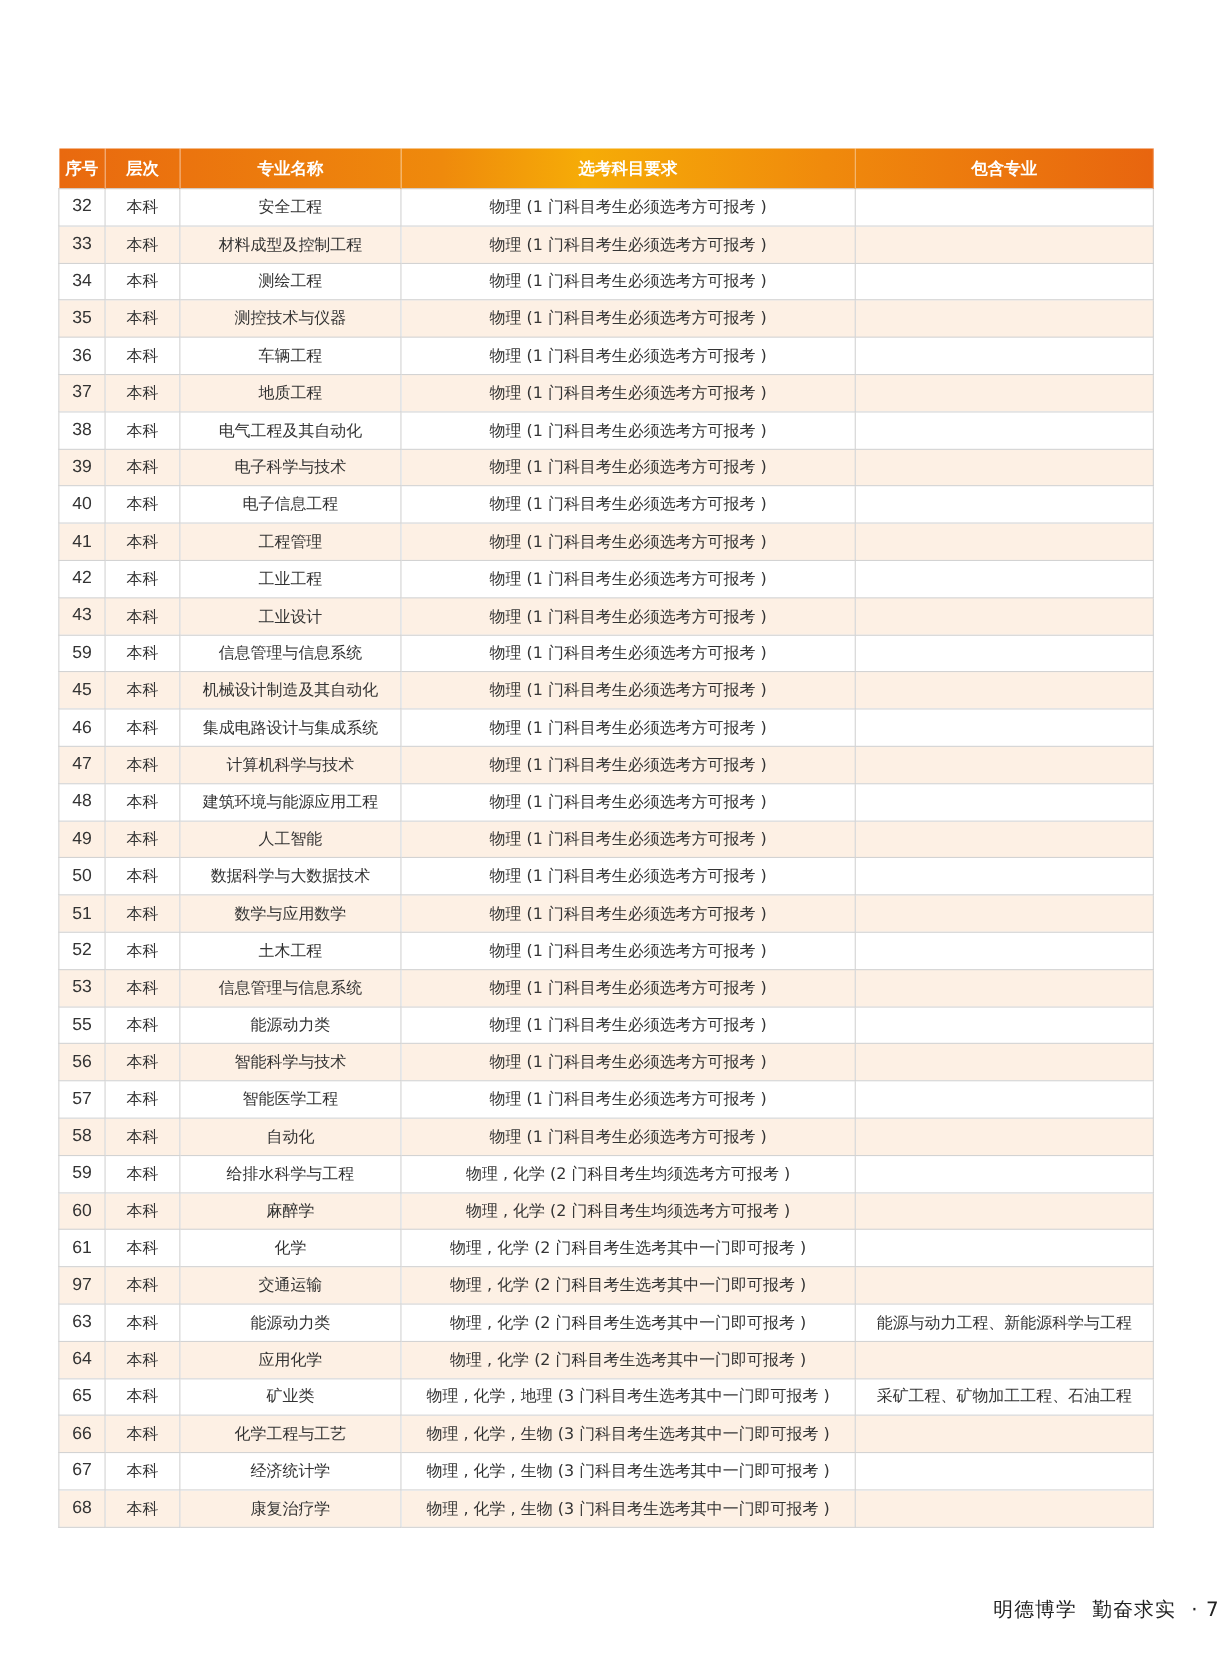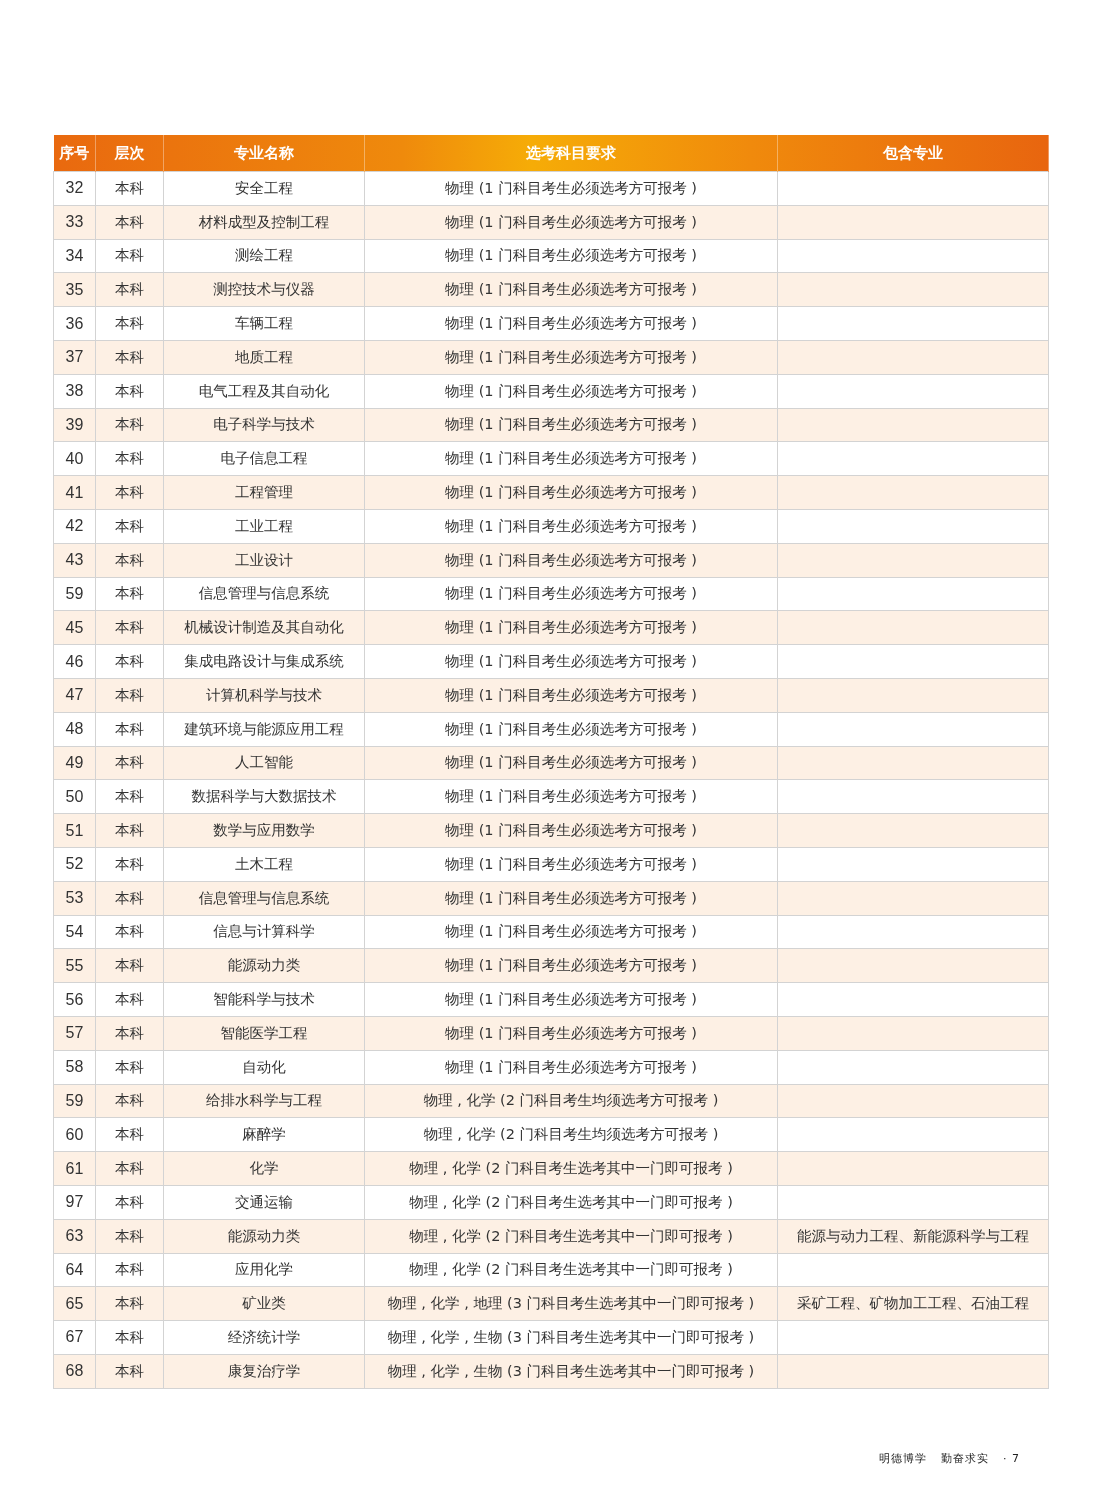--- a/index.html
+++ b/index.html
@@ -6,21 +6,21 @@
   body { width:1108px; height:1507px; position:relative; font-family:"DejaVu Sans","Liberation Sans",sans-serif; color:#333; }
   .tbl-wrap { position:absolute; left:53px; top:135px; width:995px; }
   table { border-collapse:collapse; width:995px; table-layout:fixed; }
   th { height:36px; color:#fff; font-size:15px; font-weight:bold; text-align:center; padding:0;
        border-right:1px solid rgba(255,255,255,0.35); }
   thead tr { background:linear-gradient(90deg,#e9690f 0%,#ef8a0c 35%,#f6ac07 48%,#f08a0c 70%,#e8650f 100%); }
   td { height:32.8px; text-align:center; font-size:14.5px; padding:0; border:1.2px solid #d3d3d3; white-space:nowrap; overflow:hidden; }
   tbody tr:nth-child(even) td { background:#fdf0e4; }
   tbody tr:nth-child(odd) td { background:#ffffff; }
   td.num { font-family:Liberation Sans, sans-serif; font-size:16px; }
-  .footer { position:absolute; left:879px; top:1451px; font-size:11px; color:#222; letter-spacing:1px; white-space:nowrap;text-align:center; }
+  .footer { position:absolute; left:903px; top:1451px; font-size:18px; color:#222; letter-spacing:1px; white-space:nowrap;text-align:center; }
   .footer span { margin-right:14px; }
 </style>
 </head>
 <body>
 
 <div class="tbl-wrap">
   <table>
     <colgroup>
       <col style="width:42px">
       <col style="width:68px">
@@ -186,27 +186,20 @@
           <td></td>
         </tr>
         <tr>
           <td class="num">53</td>
           <td>本科</td>
           <td>信息管理与信息系统</td>
           <td>物理 (1 门科目考生必须选考方可报考 )</td>
           <td></td>
         </tr>
         <tr>
-          <td class="num">54</td>
-          <td>本科</td>
-          <td>信息与计算科学</td>
-          <td>物理 (1 门科目考生必须选考方可报考 )</td>
-          <td></td>
-        </tr>
-        <tr>
           <td class="num">55</td>
           <td>本科</td>
           <td>能源动力类</td>
           <td>物理 (1 门科目考生必须选考方可报考 )</td>
           <td></td>
         </tr>
         <tr>
           <td class="num">56</td>
           <td>本科</td>
           <td>智能科学与技术</td>
@@ -268,20 +261,27 @@
           <td>应用化学</td>
           <td>物理 , 化学 (2 门科目考生选考其中一门即可报考 )</td>
           <td></td>
         </tr>
         <tr>
           <td class="num">65</td>
           <td>本科</td>
           <td>矿业类</td>
           <td>物理 , 化学 , 地理 (3 门科目考生选考其中一门即可报考 )</td>
           <td>采矿工程、矿物加工工程、石油工程</td>
+        </tr>
+        <tr>
+          <td class="num">66</td>
+          <td>本科</td>
+          <td>化学工程与工艺</td>
+          <td>物理 , 化学 , 生物 (3 门科目考生选考其中一门即可报考 )</td>
+          <td></td>
         </tr>
         <tr>
           <td class="num">67</td>
           <td>本科</td>
           <td>经济统计学</td>
           <td>物理 , 化学 , 生物 (3 门科目考生选考其中一门即可报考 )</td>
           <td></td>
         </tr>
         <tr>
           <td class="num">68</td>

